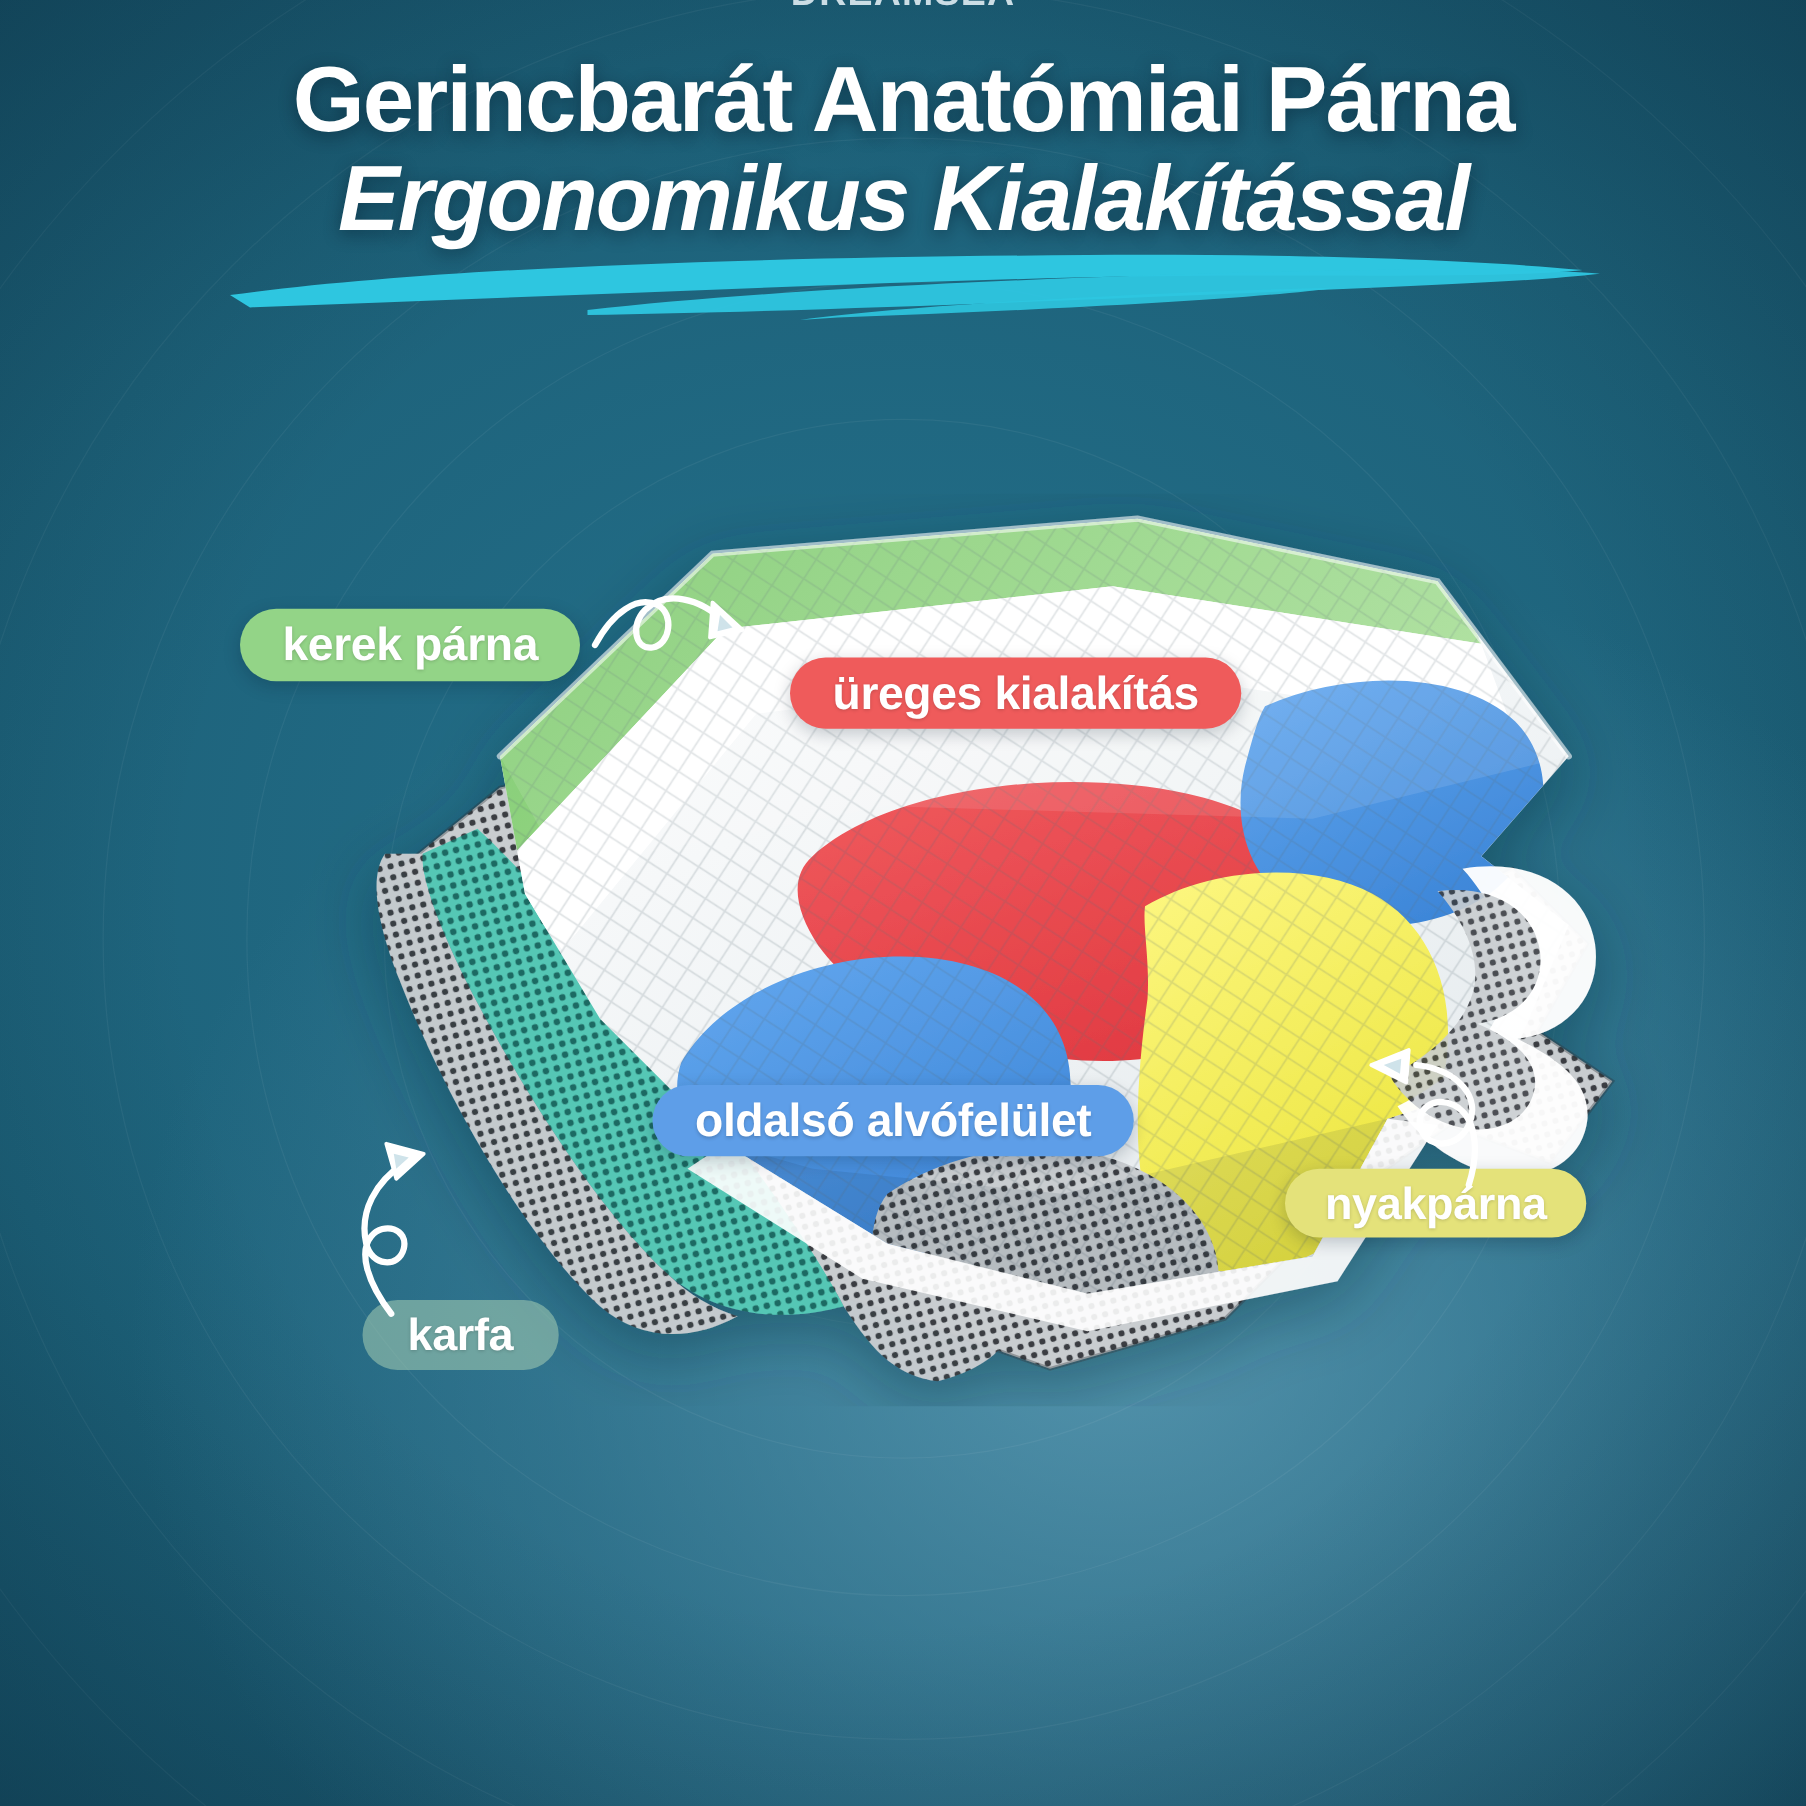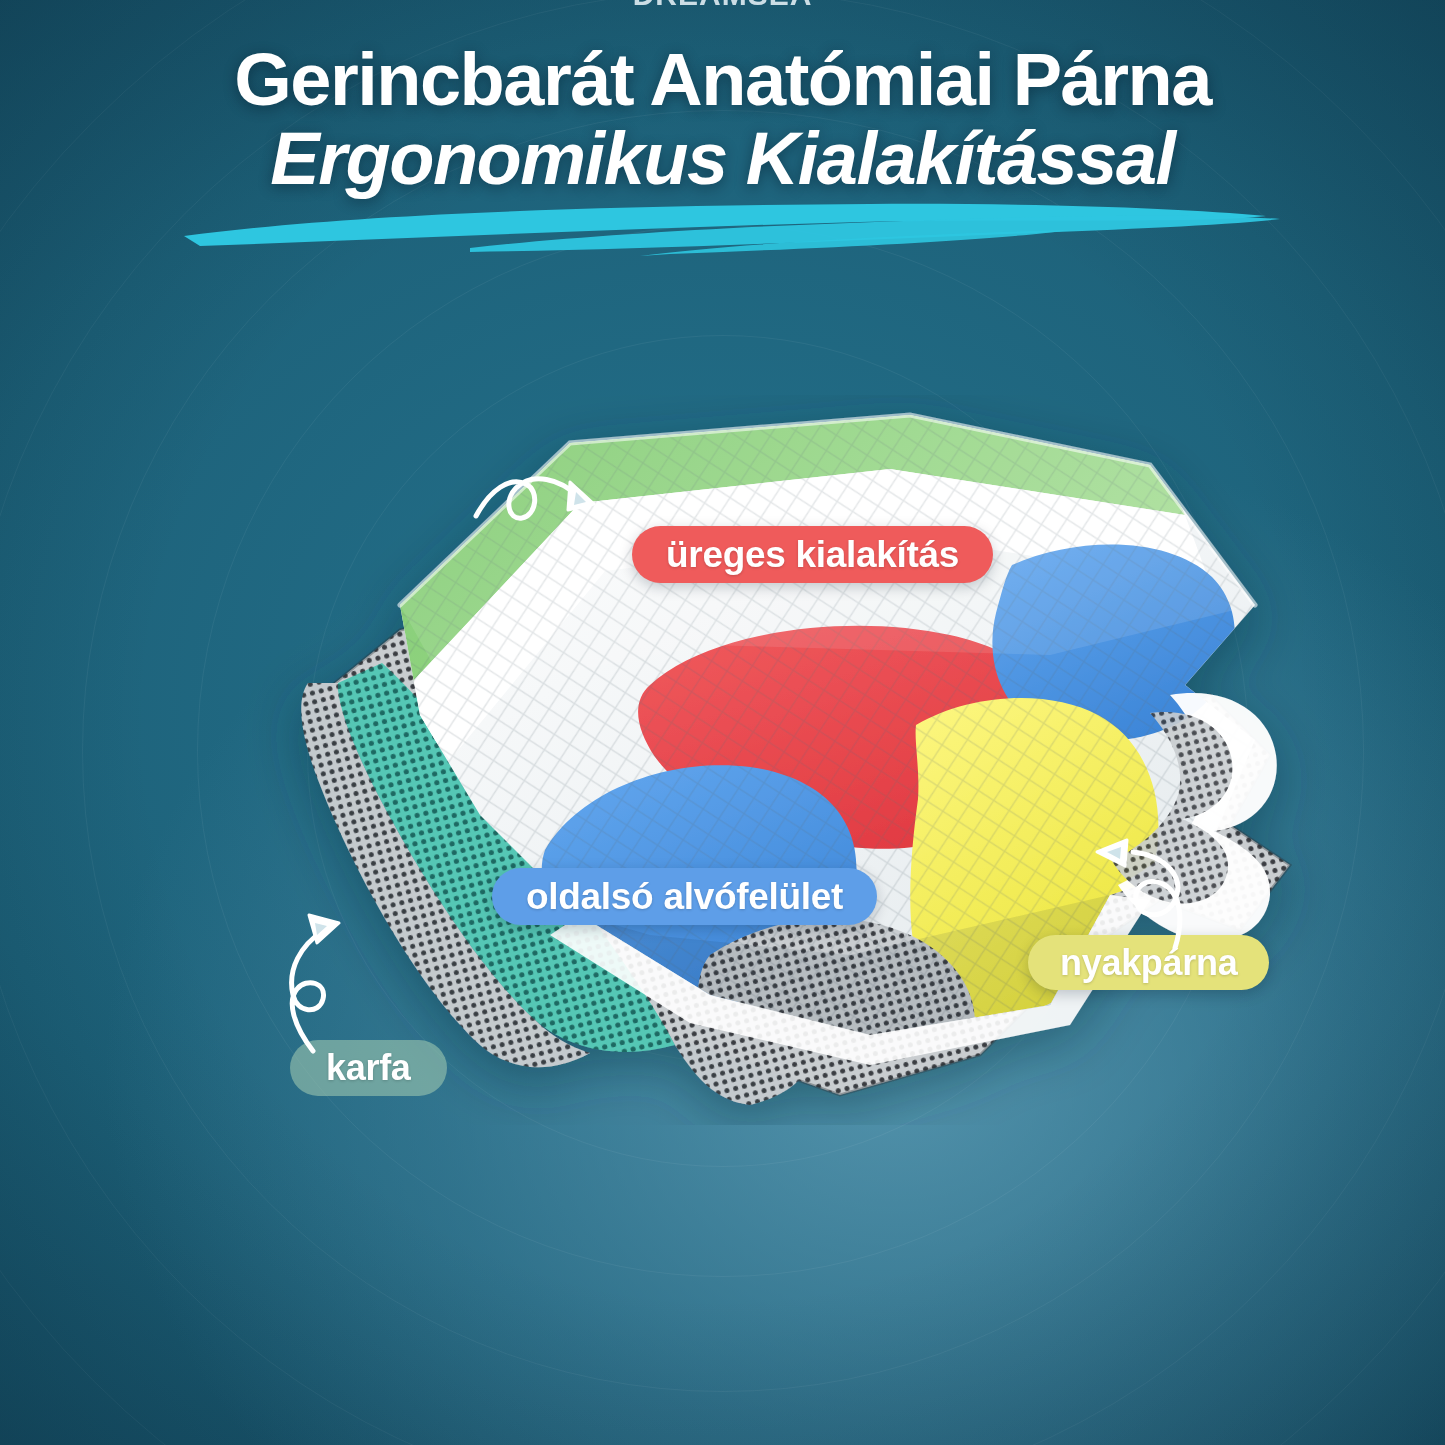--- a/index.html
+++ b/index.html
@@ -81,21 +81,21 @@
   }
   .badge-green{
     left:192px;top:487px;padding:0 34px;height:58px;font-size:37px;
     background:#93d487;
   }
   .badge-red{
     left:632px;top:526px;padding:0 34px;height:57px;font-size:37px;
     background:#ef5b5b;
   }
   .badge-blue{
-    left:492px;top:868px;padding:0 34px;height:57px;font-size:37px;
+    left:522px;top:868px;padding:0 34px;height:57px;font-size:37px;
     background:#5e9ee8;
   }
   .badge-yellow{
     left:1028px;top:935px;padding:0 32px;height:55px;font-size:36px;
     background:#e4e27a;
   }
   .badge-karfa{
     left:290px;top:1040px;padding:0 36px;height:56px;font-size:36px;
     background:rgba(166,206,178,0.55);
     box-shadow:none;
@@ -274,20 +274,21 @@
                  C1060,436 1080,452 1078,474 C1074,504 1040,516 1008,504
                  C986,496 970,480 962,466 C994,450 1020,426 1028,400
                  C1036,374 1022,342 1000,318 Z" fill="url(#meshgrey)" opacity="0.9"></path>
 
         <path d="M430,520 L560,600 L720,640 L900,610 L960,500 L1000,505 L920,630
                  L720,670 L540,628 L400,540 Z" fill="#ffffff" opacity="0.9"></path>
       </g>
     </svg>
   </div>
 
+  <div class="badge badge-green">kerek párna</div>
   <div class="badge badge-red">üreges kialakítás</div>
   <div class="badge badge-blue">oldalsó alvófelület</div>
   <div class="badge badge-yellow">nyakpárna</div>
   <div class="badge badge-karfa">karfa</div>
 
   <svg class="arrow-svg arrow-top" viewBox="0 0 140 70">
     <path d="M6,56 C20,30 40,16 56,24 C70,31 66,56 52,58 C38,60 34,40 46,28 C62,12 90,18 110,38" fill="none" stroke="#ffffff" stroke-width="5" stroke-linecap="round"></path>
     <path d="M100,22 L124,44 L98,50 Z" fill="#ffffff" stroke="#ffffff" stroke-width="3" stroke-linejoin="round"></path>
     <path d="M106,32 L116,42 L104,45 Z" fill="#cfe3ea"></path>
   </svg>

